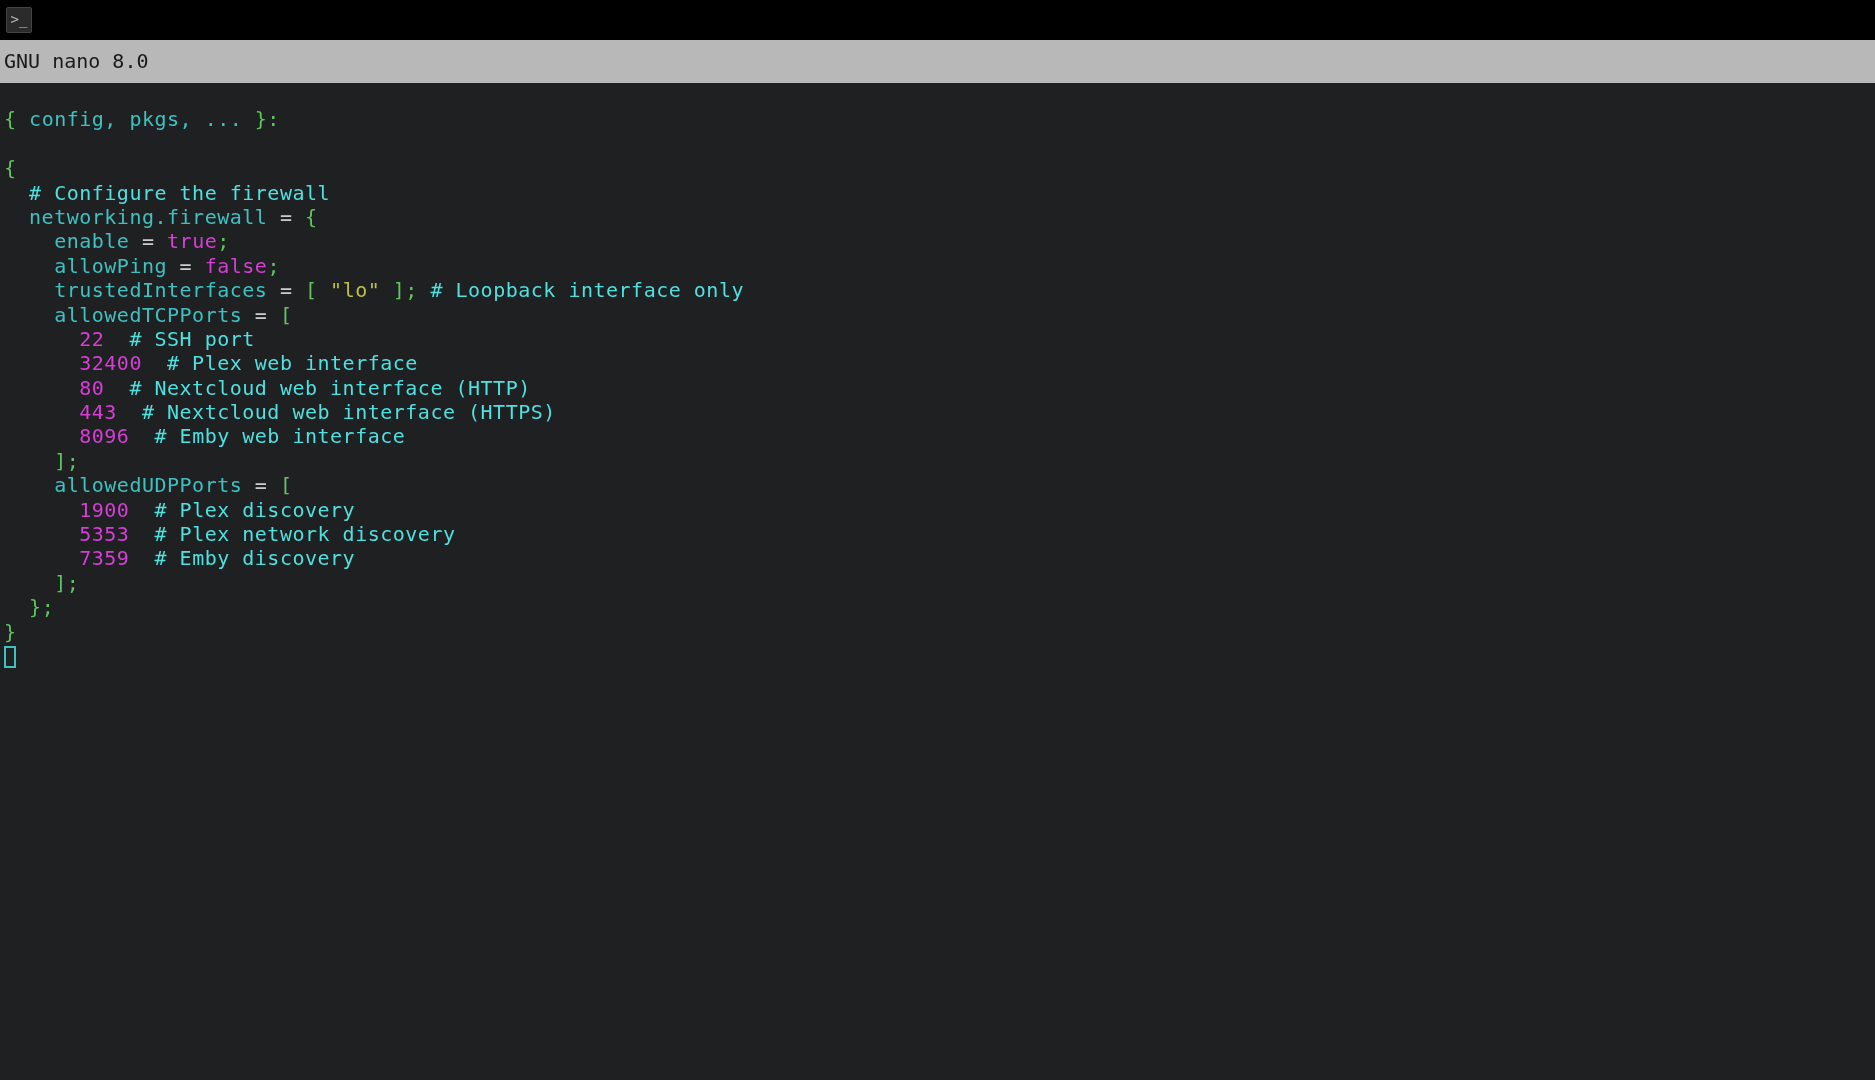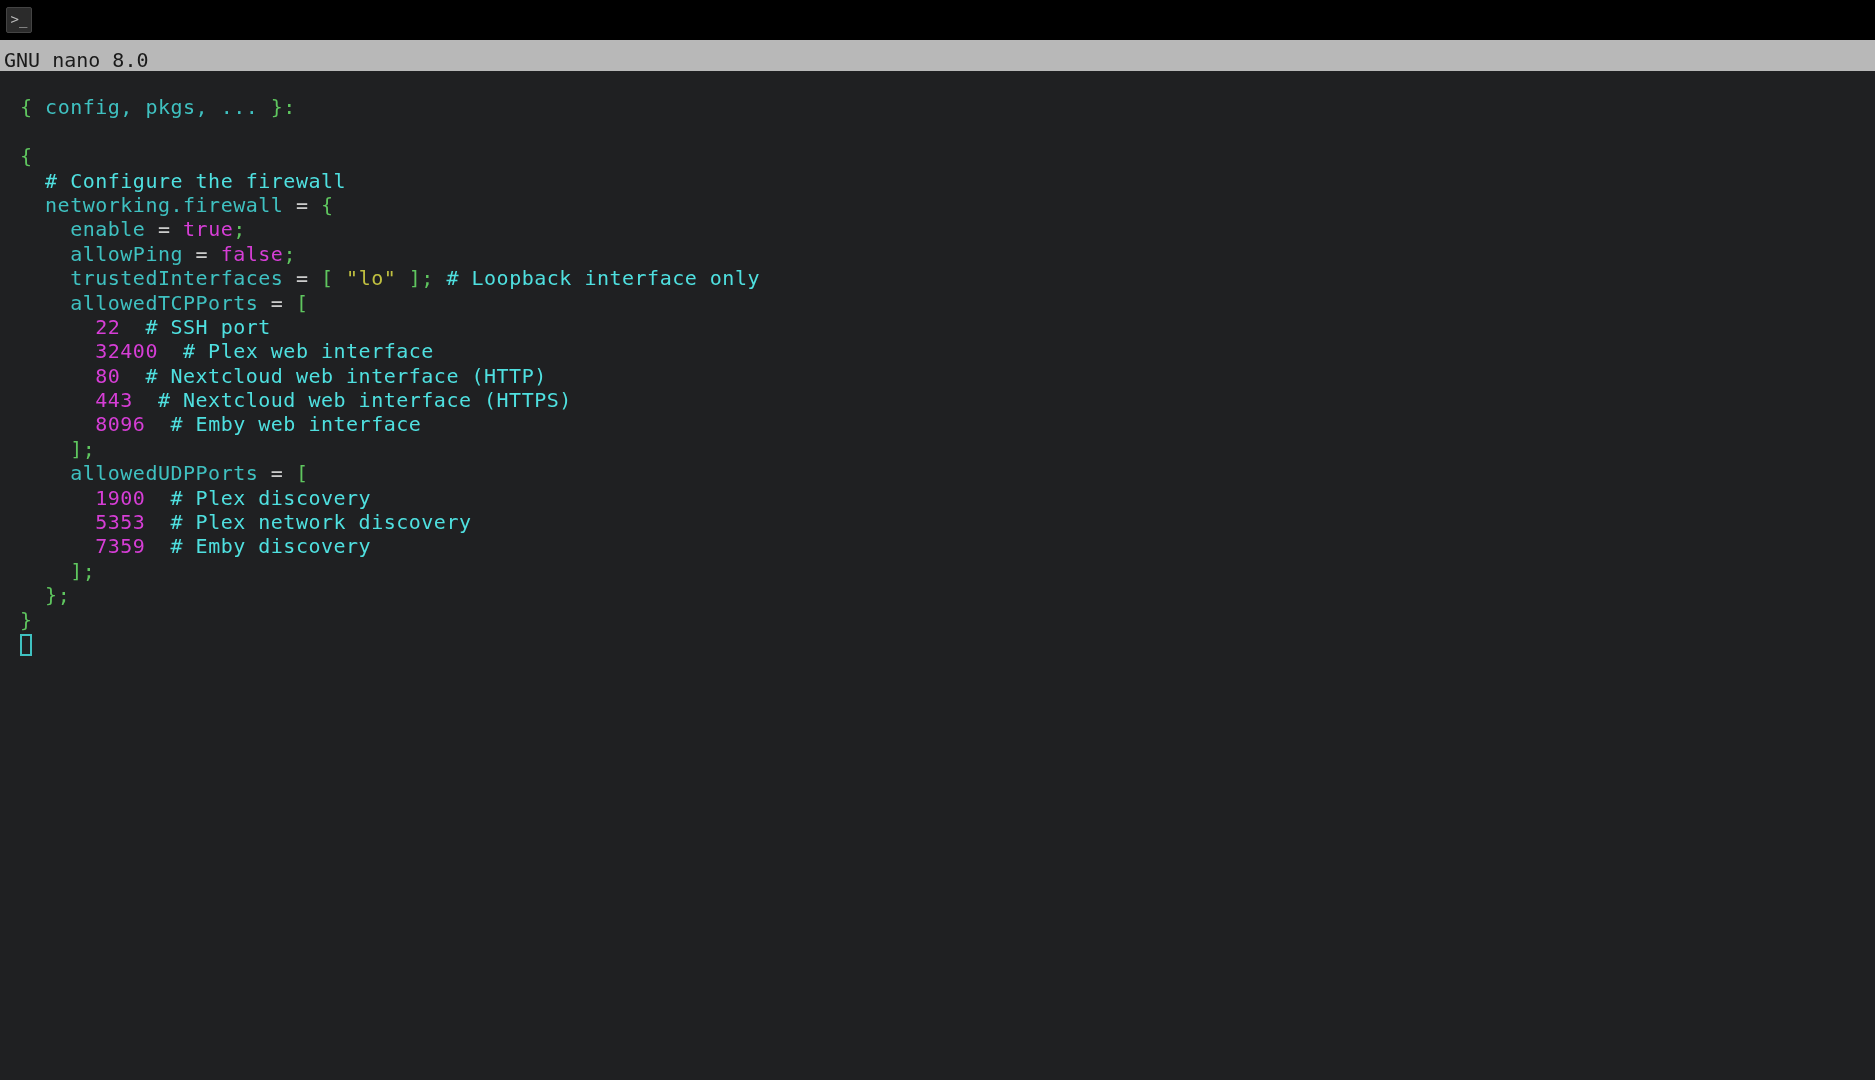--- a/index.html
+++ b/index.html
@@ -30,26 +30,27 @@
     display: flex;
     align-items: center;
     justify-content: center;
     font-size: 14px;
     color: #bbbbbb;
     font-family: monospace;
   }
   .nano-header {
     background: #b8b8b8;
     color: #1a1a1a;
-    padding: 8px 4px;
+    padding: 14px 4px;
     height: 15px;
     display: flex;
+    align-items: center;
   }
   .editor {
-    padding: 0 20px;
+    padding: 0 4px;
     white-space: pre;
     font-family: inherit;
     letter-spacing: 0.5px;
   }
   
   .c-default { color: #cccccc; }
   .c-cyan    { color: #3fc1c1; }
   .c-cyan-br { color: #4fe0e0; }
   .c-magenta { color: #d63ed6; }
   .c-green   { color: #5fc65f; }

